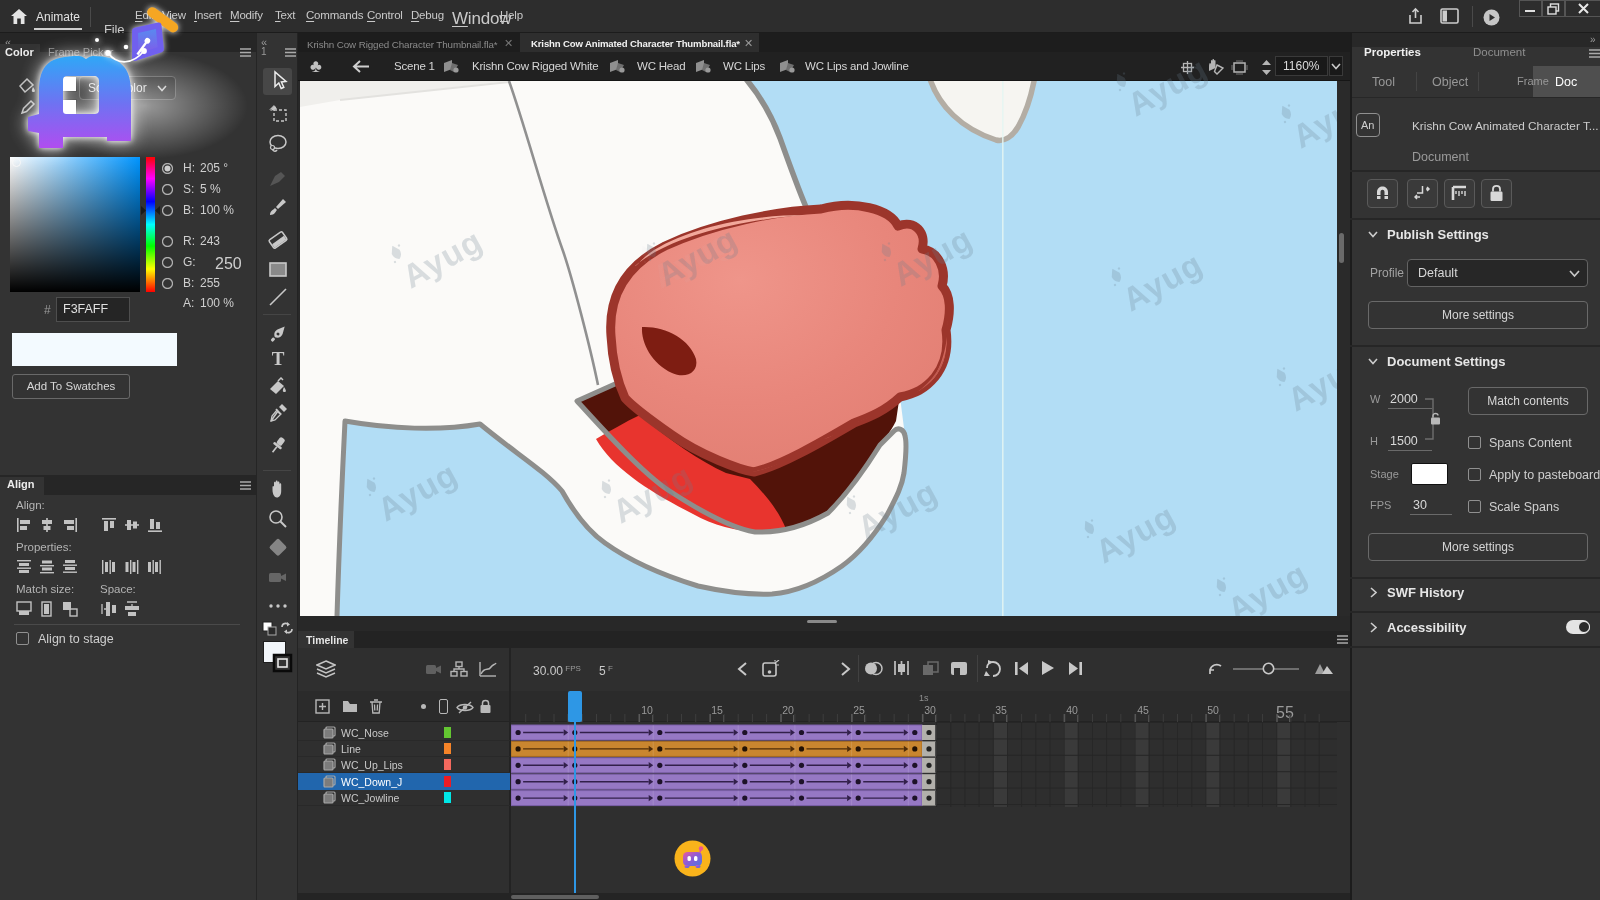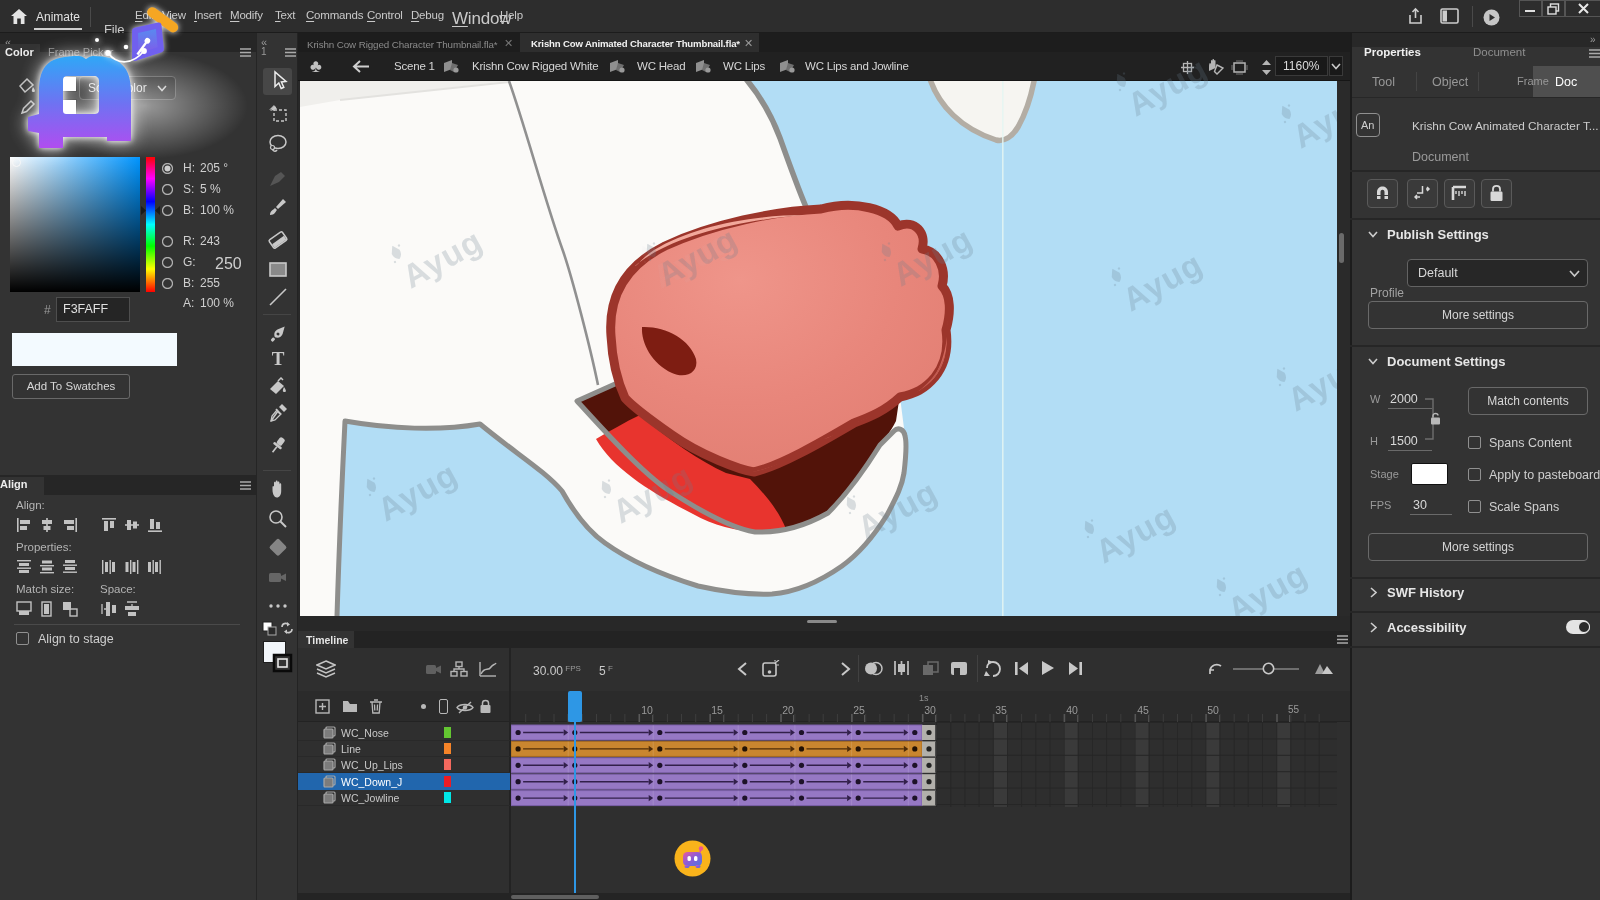--- a/index.html
+++ b/index.html
@@ -395,21 +395,21 @@
 <div class="txt" style="left:200px;top:276px;font-size:12px;color:#cfcfcf;">255</div>
 <div class="txt" style="left:183px;top:296px;font-size:12px;color:#cfcfcf;">A:</div>
 <div class="txt" style="left:200px;top:296px;font-size:12px;color:#cfcfcf;">100 %</div>
 <div class="txt" style="left:44px;top:303px;font-size:12px;color:#9a9a9a;">#</div>
 <div class="abs" style="left:56px;top:297px;width:74px;height:25px;background:#252525;border:1px solid #4e4e4e;"></div>
 <div class="txt" style="left:63px;top:302px;font-size:12.5px;color:#e0e0e0;">F3FAFF</div>
 <div class="abs" style="left:12px;top:333px;width:165px;height:33px;background:#f3faff;"></div>
 <div class="btn" style="left:12px;top:374px;width:118px;height:25px;line-height:23px;font-size:11.5px;border-radius:3px;">Add To Swatches</div>
 <div class="abs" style="left:0;top:475px;width:256px;height:20px;background:#262626;"></div>
 <div class="abs" style="left:0;top:477px;width:44px;height:18px;background:#333;"></div>
-<div class="txt" style="left:0;top:478px;font-size:11px;font-weight:bold;color:#ededed;">Align</div>
+<div class="txt" style="left:7px;top:478px;font-size:11px;font-weight:bold;color:#ededed;">Align</div>
 <svg class="abs" style="left:240px;top:481px" width="11" height="9" viewBox="0 0 11 9">
       <path d="M0 1h11M0 4.5h11M0 8h11" stroke="#aaa" stroke-width="1.4"></path>
     </svg>
 <div class="txt" style="left:16px;top:499px;font-size:11.5px;color:#b4b4b4;">Align:</div>
 <div class="txt" style="left:16px;top:541px;font-size:11.5px;color:#b4b4b4;">Properties:</div>
 <div class="txt" style="left:16px;top:583px;font-size:11.5px;color:#b4b4b4;">Match size:</div>
 <div class="txt" style="left:100px;top:583px;font-size:11.5px;color:#b4b4b4;">Space:</div>
 <svg class="abs" style="left:16px;top:517px" width="16" height="16" viewBox="0 0 16 16">
       <rect x="1" y="1" width="1.6" height="14" fill="#c2c2c2"></rect>
       <rect x="4" y="3" width="10" height="4" fill="#c2c2c2"></rect>
@@ -715,21 +715,21 @@
 <div class="txt" style="left:919px;top:693px;font-size:9px;color:#8f8f8f;">1s</div>
 <div class="txt" style="left:639px;top:704px;font-size:10.5px;color:#9a9a9a;width:16px;text-align:center;">10</div>
     <div class="txt" style="left:709px;top:704px;font-size:10.5px;color:#9a9a9a;width:16px;text-align:center;">15</div>
     <div class="txt" style="left:780px;top:704px;font-size:10.5px;color:#9a9a9a;width:16px;text-align:center;">20</div>
     <div class="txt" style="left:851px;top:704px;font-size:10.5px;color:#9a9a9a;width:16px;text-align:center;">25</div>
     <div class="txt" style="left:922px;top:704px;font-size:10.5px;color:#9a9a9a;width:16px;text-align:center;">30</div>
     <div class="txt" style="left:993px;top:704px;font-size:10.5px;color:#9a9a9a;width:16px;text-align:center;">35</div>
     <div class="txt" style="left:1064px;top:704px;font-size:10.5px;color:#9a9a9a;width:16px;text-align:center;">40</div>
     <div class="txt" style="left:1135px;top:704px;font-size:10.5px;color:#9a9a9a;width:16px;text-align:center;">45</div>
     <div class="txt" style="left:1205px;top:704px;font-size:10.5px;color:#9a9a9a;width:16px;text-align:center;">50</div>
-    <div class="txt" style="left:1276px;top:704px;font-size:10px;color:#9a9a9a;width:16px;text-align:left;margin-left:12px;">55</div>
+    <div class="txt" style="left:1276px;top:704px;font-size:16px;color:#9a9a9a;width:16px;text-align:center;">55</div>
 <div class="abs" style="left:580.9px;top:715px;width:1px;height:7px;background:#565656;"></div>
     <div class="abs" style="left:651.7px;top:715px;width:1px;height:7px;background:#565656;"></div>
     <div class="abs" style="left:722.5px;top:715px;width:1px;height:7px;background:#565656;"></div>
     <div class="abs" style="left:793.4px;top:715px;width:1px;height:7px;background:#565656;"></div>
     <div class="abs" style="left:864.2px;top:715px;width:1px;height:7px;background:#565656;"></div>
     <div class="abs" style="left:935.1px;top:715px;width:1px;height:7px;background:#565656;"></div>
     <div class="abs" style="left:1006.0px;top:715px;width:1px;height:7px;background:#565656;"></div>
     <div class="abs" style="left:1076.8px;top:715px;width:1px;height:7px;background:#565656;"></div>
     <div class="abs" style="left:1147.7px;top:715px;width:1px;height:7px;background:#565656;"></div>
     <div class="abs" style="left:1218.5px;top:715px;width:1px;height:7px;background:#565656;"></div>
@@ -1082,21 +1082,21 @@
     </svg>
 <svg class="abs" style="left:1489px;top:184px" width="15" height="18" viewBox="0 0 15 18">
       <rect x="1.5" y="7.5" width="12" height="9.5" rx="1.2" fill="#d8d8d8"></rect>
       <path d="M4 7.5 L4 5 C4 0.8 11 0.8 11 5 L11 7.5" fill="none" stroke="#d8d8d8" stroke-width="1.8"></path>
     </svg>
 <div class="abs" style="left:1350px;top:218px;width:250px;height:2px;background:#262626;"></div>
 <svg class="abs" style="left:1368px;top:231px" width="10" height="7" viewBox="0 0 10 7">
       <path d="M1 1 L5 5.5 L9 1" stroke="#ccc" stroke-width="1.6" fill="none"></path>
     </svg>
 <div class="txt" style="left:1387px;top:227px;font-size:13px;font-weight:bold;color:#e6e6e6;">Publish Settings</div>
-<div class="txt" style="left:1370px;top:266px;font-size:12px;color:#a2a2a2;margin-top:20px;">Profile</div>
+<div class="txt" style="left:1370px;top:266px;font-size:12px;color:#a2a2a2;">Profile</div>
 <div class="abs" style="left:1407px;top:259px;width:181px;height:28px;background:#272727;border:1px solid #636363;border-radius:4px;"></div>
 <div class="txt" style="left:1418px;top:266px;font-size:12.5px;color:#d8d8d8;">Default</div>
 <svg class="abs" style="left:1569px;top:270px" width="11" height="8" viewBox="0 0 11 8">
       <path d="M1 1 L5.5 6 L10 1" stroke="#c8c8c8" stroke-width="1.7" fill="none"></path>
     </svg>
 <div class="btn" style="left:1368px;top:301px;width:220px;height:28px;line-height:26px;">More settings</div>
 <div class="abs" style="left:1350px;top:345px;width:250px;height:2px;background:#262626;"></div>
 <svg class="abs" style="left:1368px;top:358px" width="10" height="7" viewBox="0 0 10 7">
       <path d="M1 1 L5 5.5 L9 1" stroke="#ccc" stroke-width="1.6" fill="none"></path>
     </svg>

